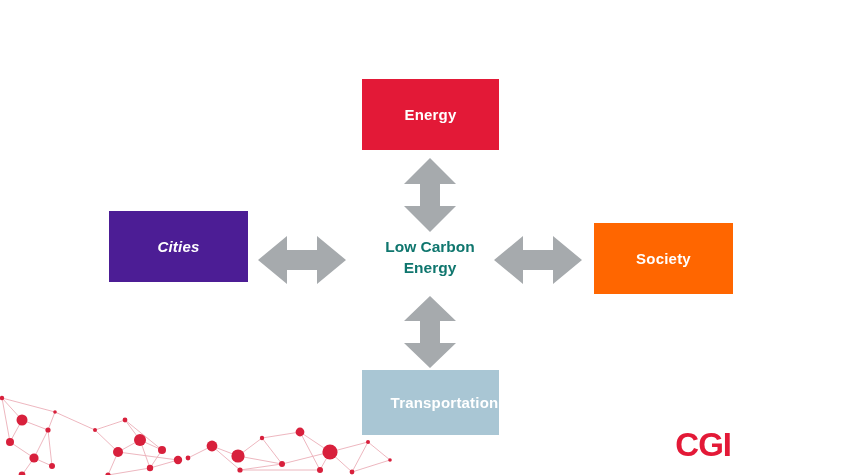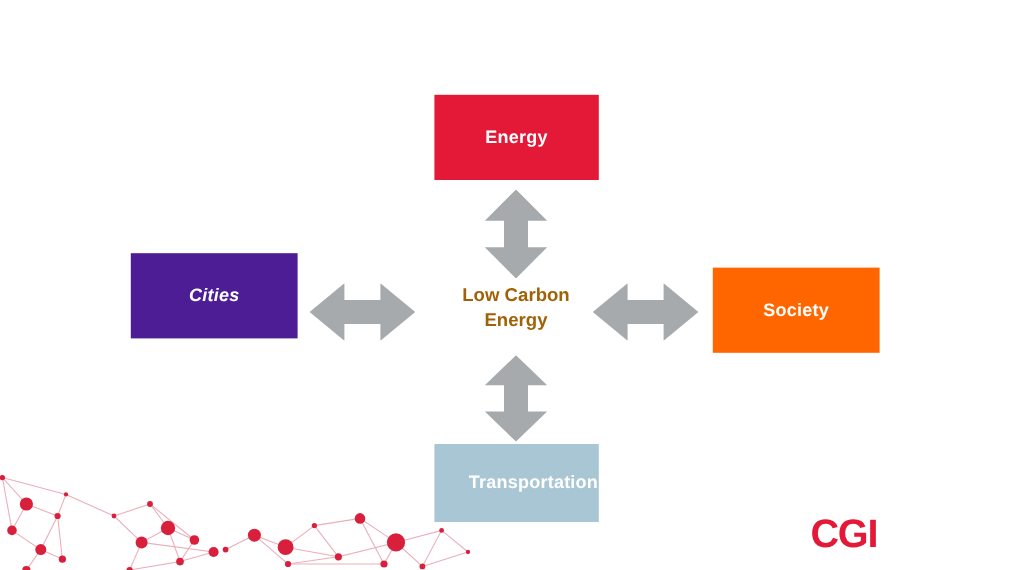--- a/index.html
+++ b/index.html
@@ -85,21 +85,21 @@
   #center-label {
     position: absolute;
     left: 344px;
     top: 232px;
     width: 172px;
     height: 52px;
     display: flex;
     flex-direction: column;
     align-items: center;
     justify-content: center;
-    color: #a16207;
+    color: #0f766e;
     font-weight: bold;
     font-size: 15.5px;
     line-height: 1.35;
     text-align: center;
   }
 
   
   .arrow {
     position: absolute;
   }

